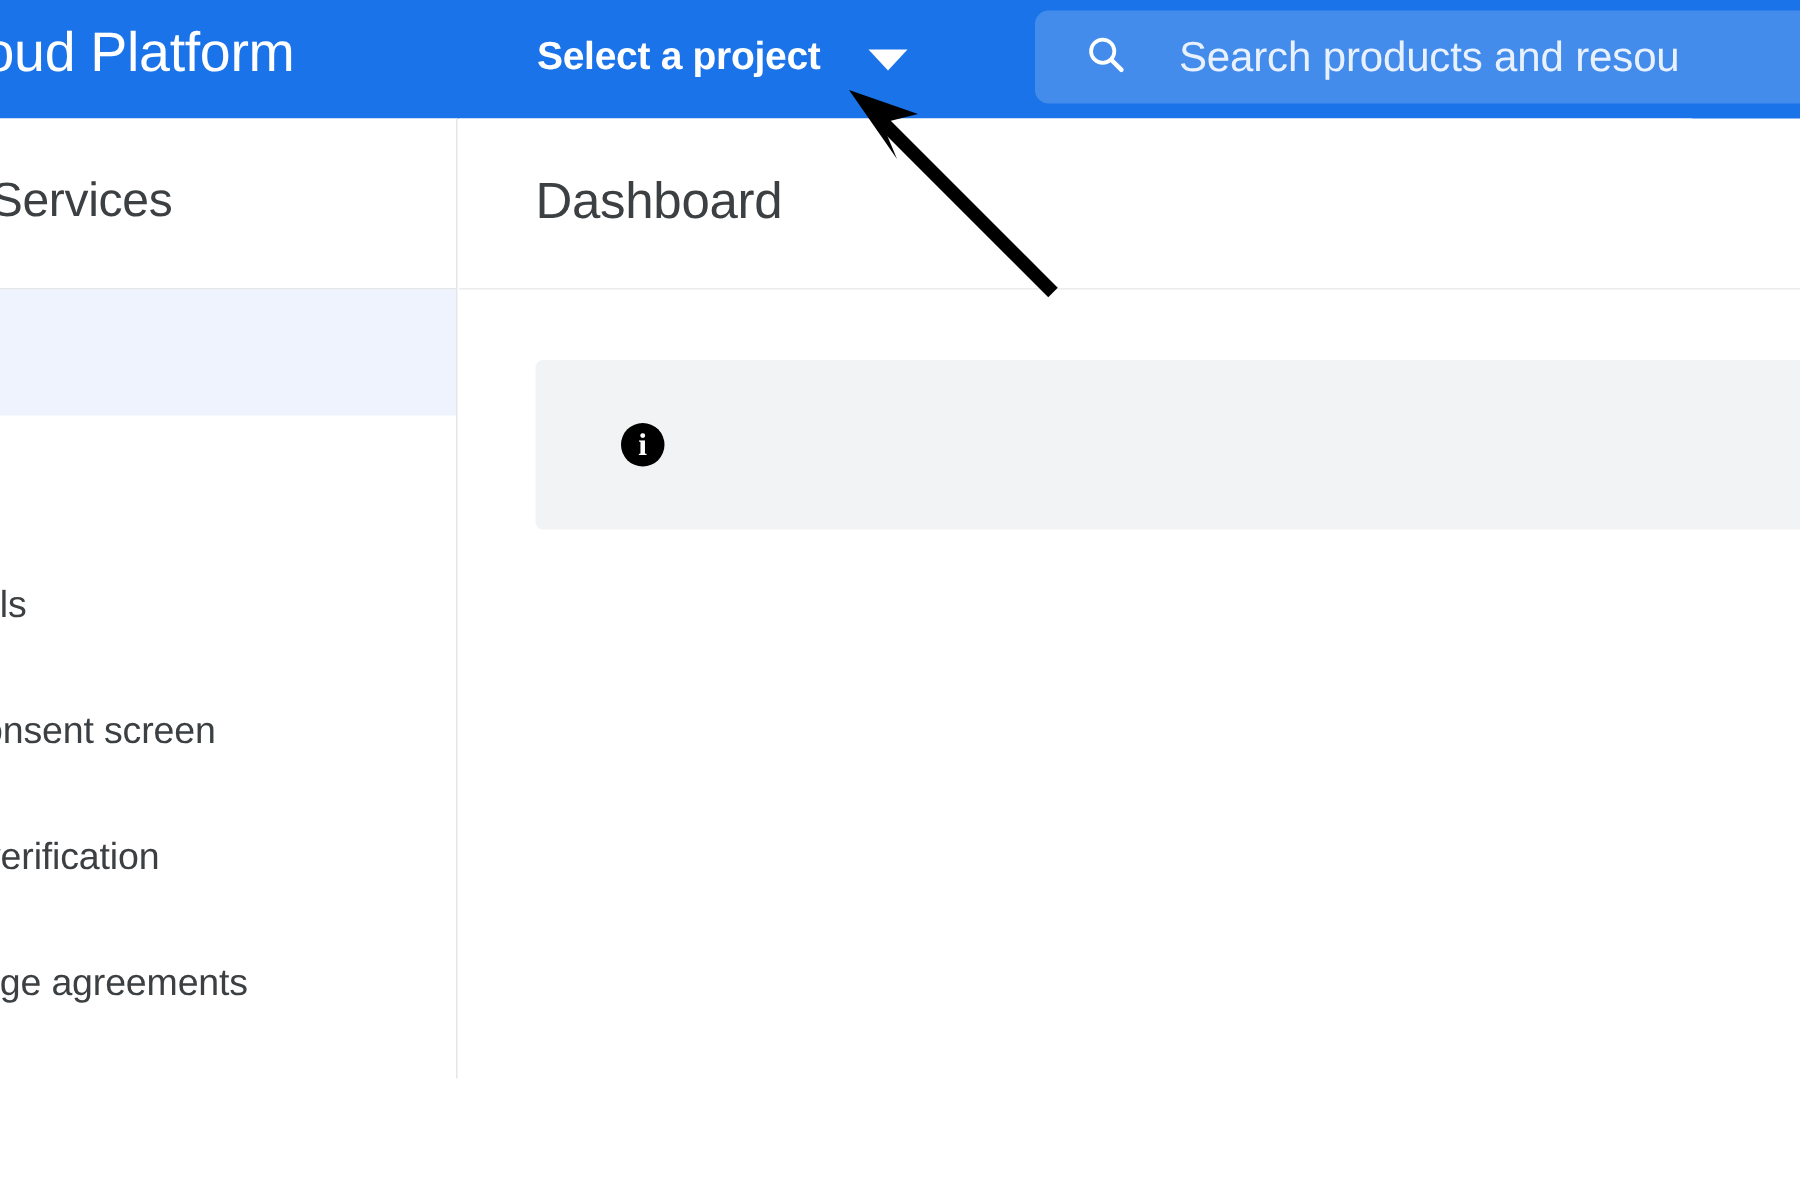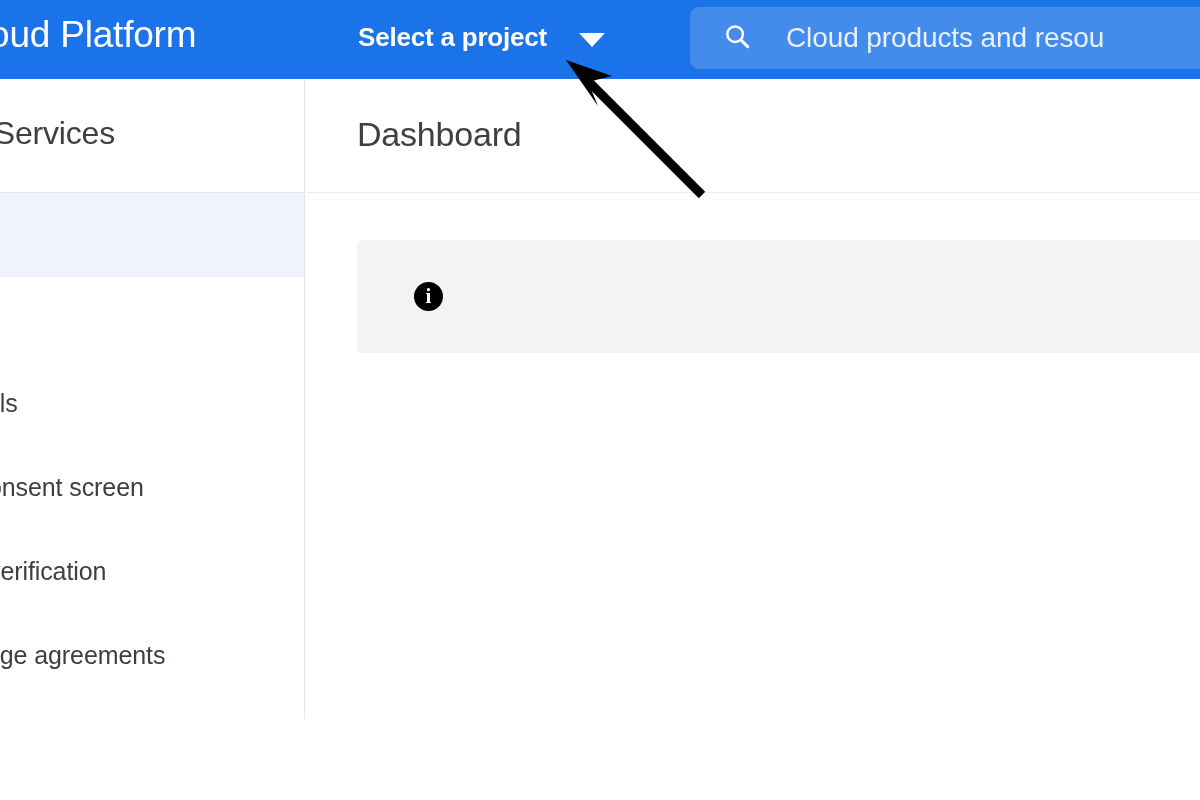--- a/index.html
+++ b/index.html
@@ -231,21 +231,21 @@
       <span class="caret"></span>
     </div>
 
     <div class="searchbox">
       <span class="search-icon">
         <svg width="30" height="30" viewBox="0 0 24 24" aria-hidden="true">
           <circle cx="10.5" cy="10.5" r="6.2" fill="none" stroke="#ffffff" stroke-width="2"></circle>
           <line x1="15.2" y1="15.2" x2="20.5" y2="20.5" stroke="#ffffff" stroke-width="2.4" stroke-linecap="round"></line>
         </svg>
       </span>
-      <span class="search-placeholder">Cloud products and resou</span>
+      <span class="search-placeholder">Search products and resou</span>
     </div>
   </div>
 
   <div class="sidebar">
     <div class="sidebar-title">&amp; Services</div>
     <div class="sidebar-divider"></div>
 
     <div class="nav-list">
       <div class="nav-item selected">
         

